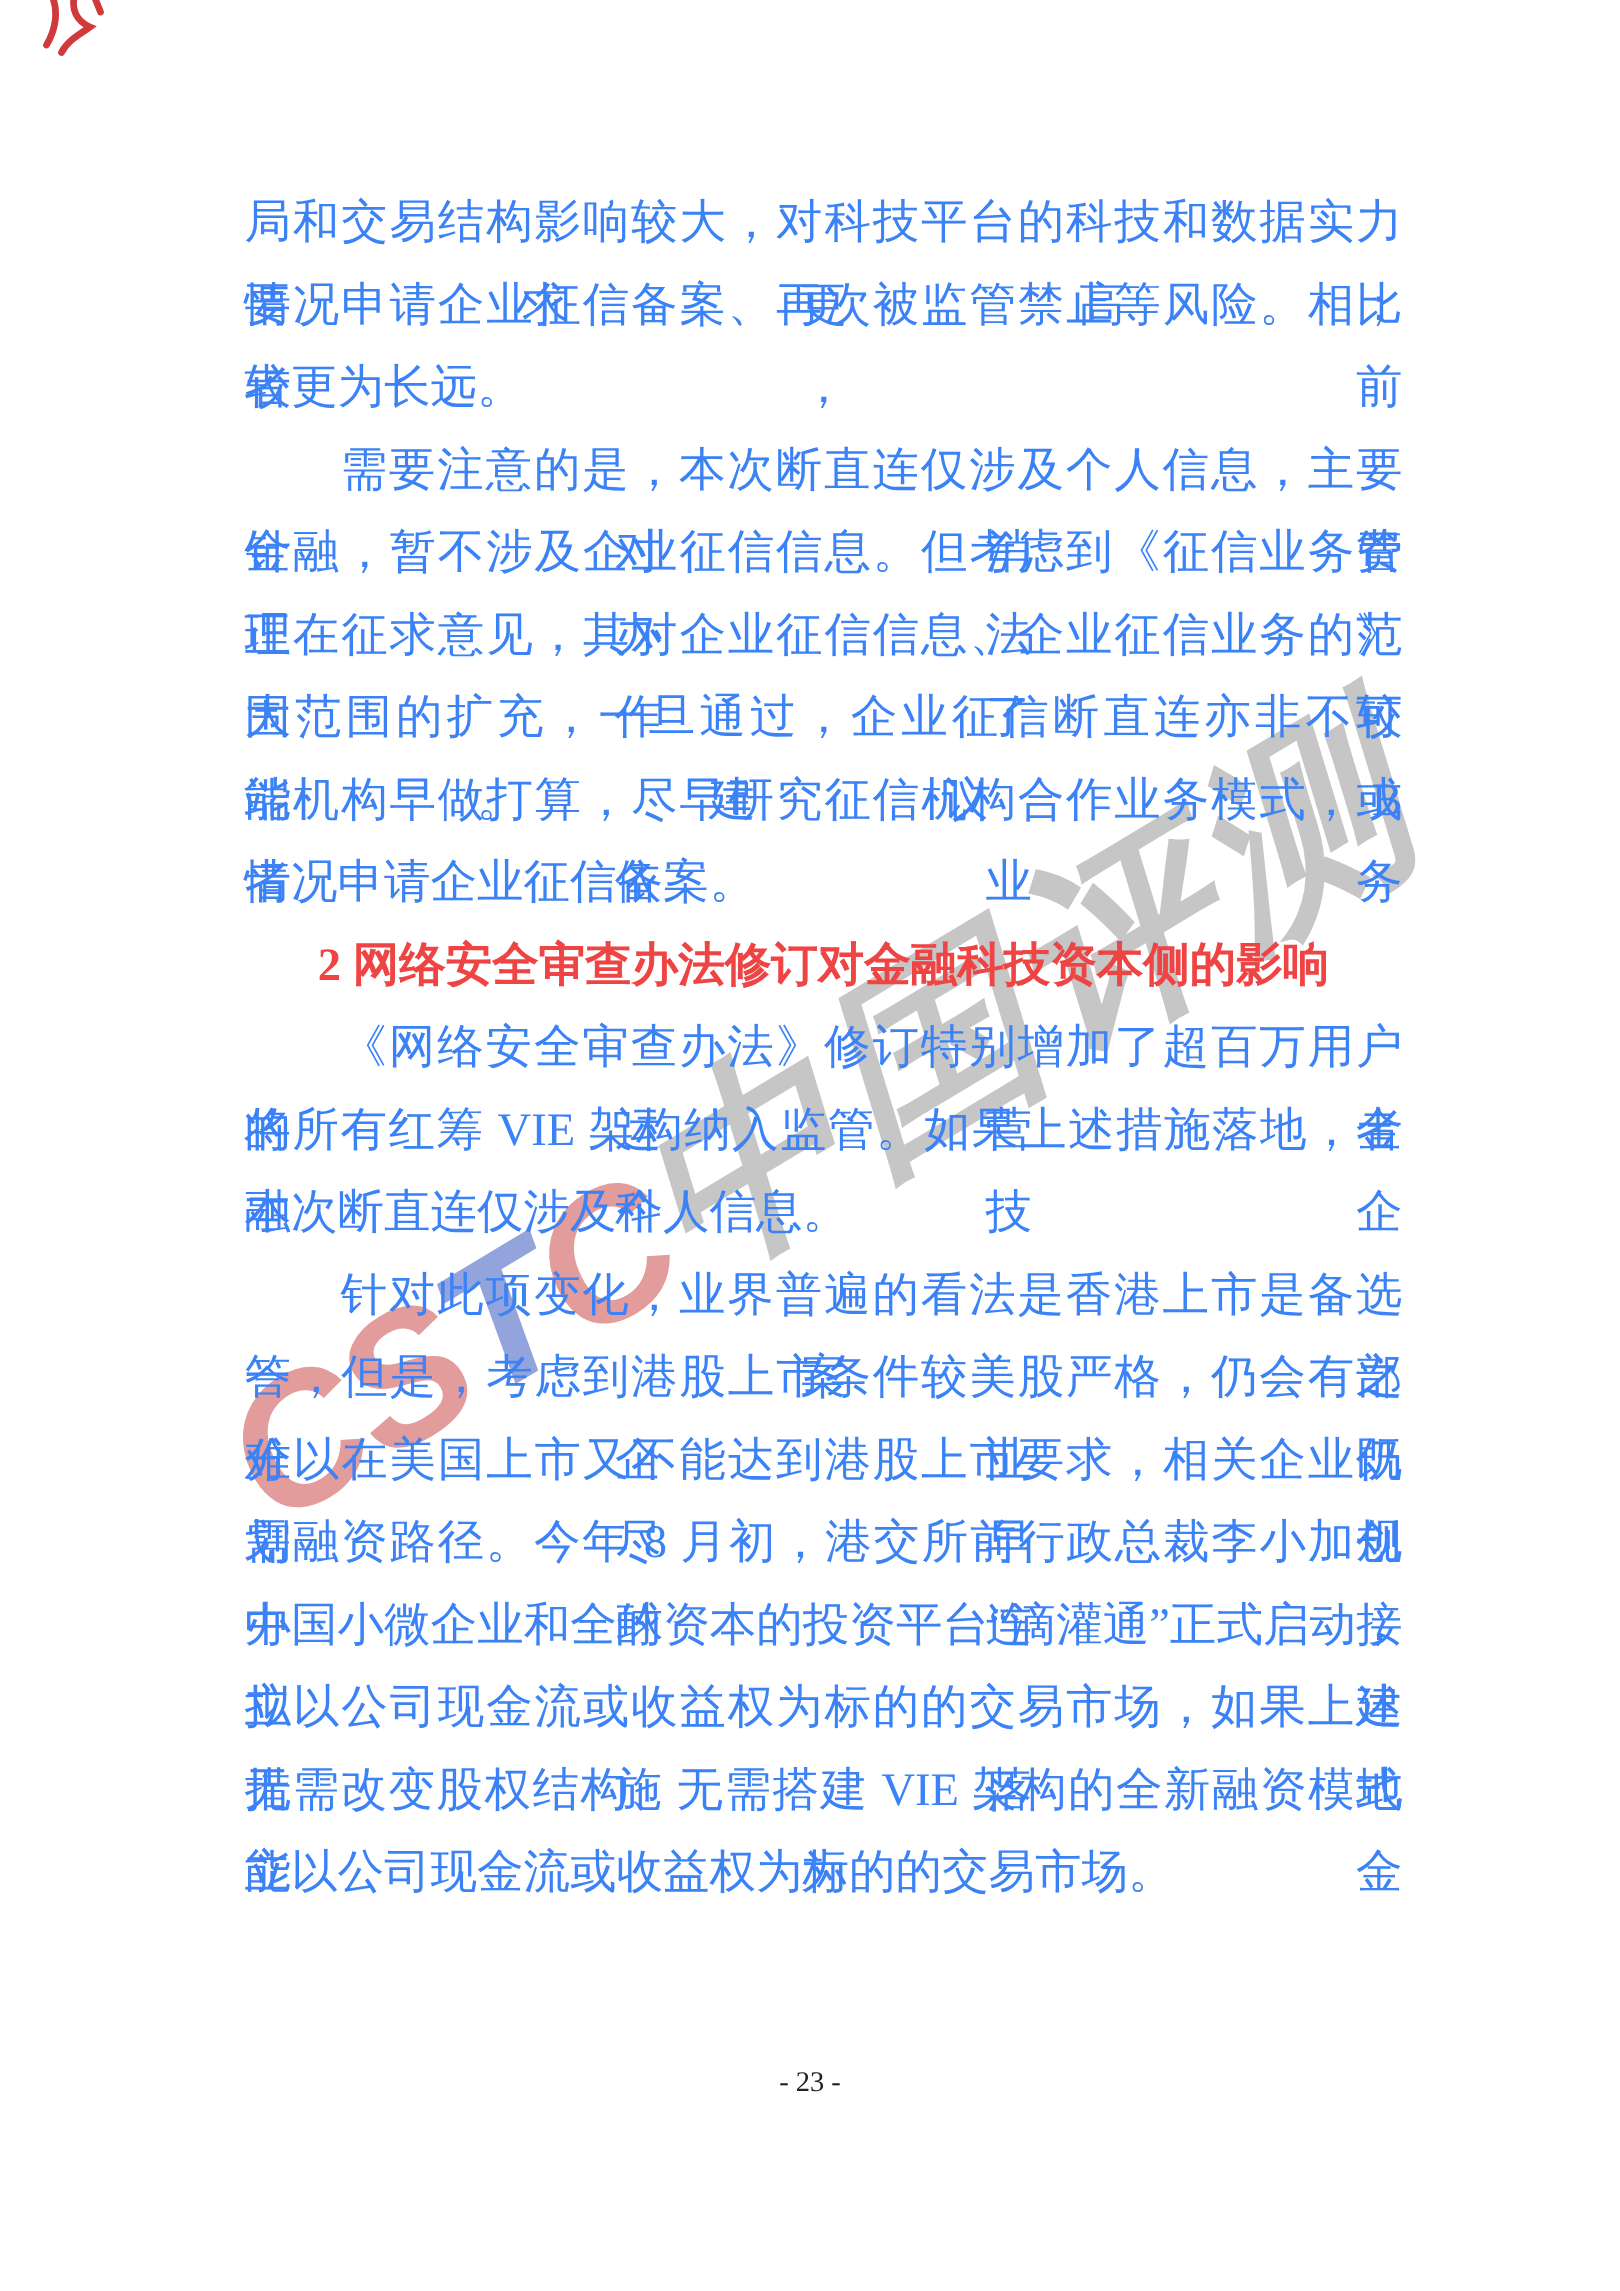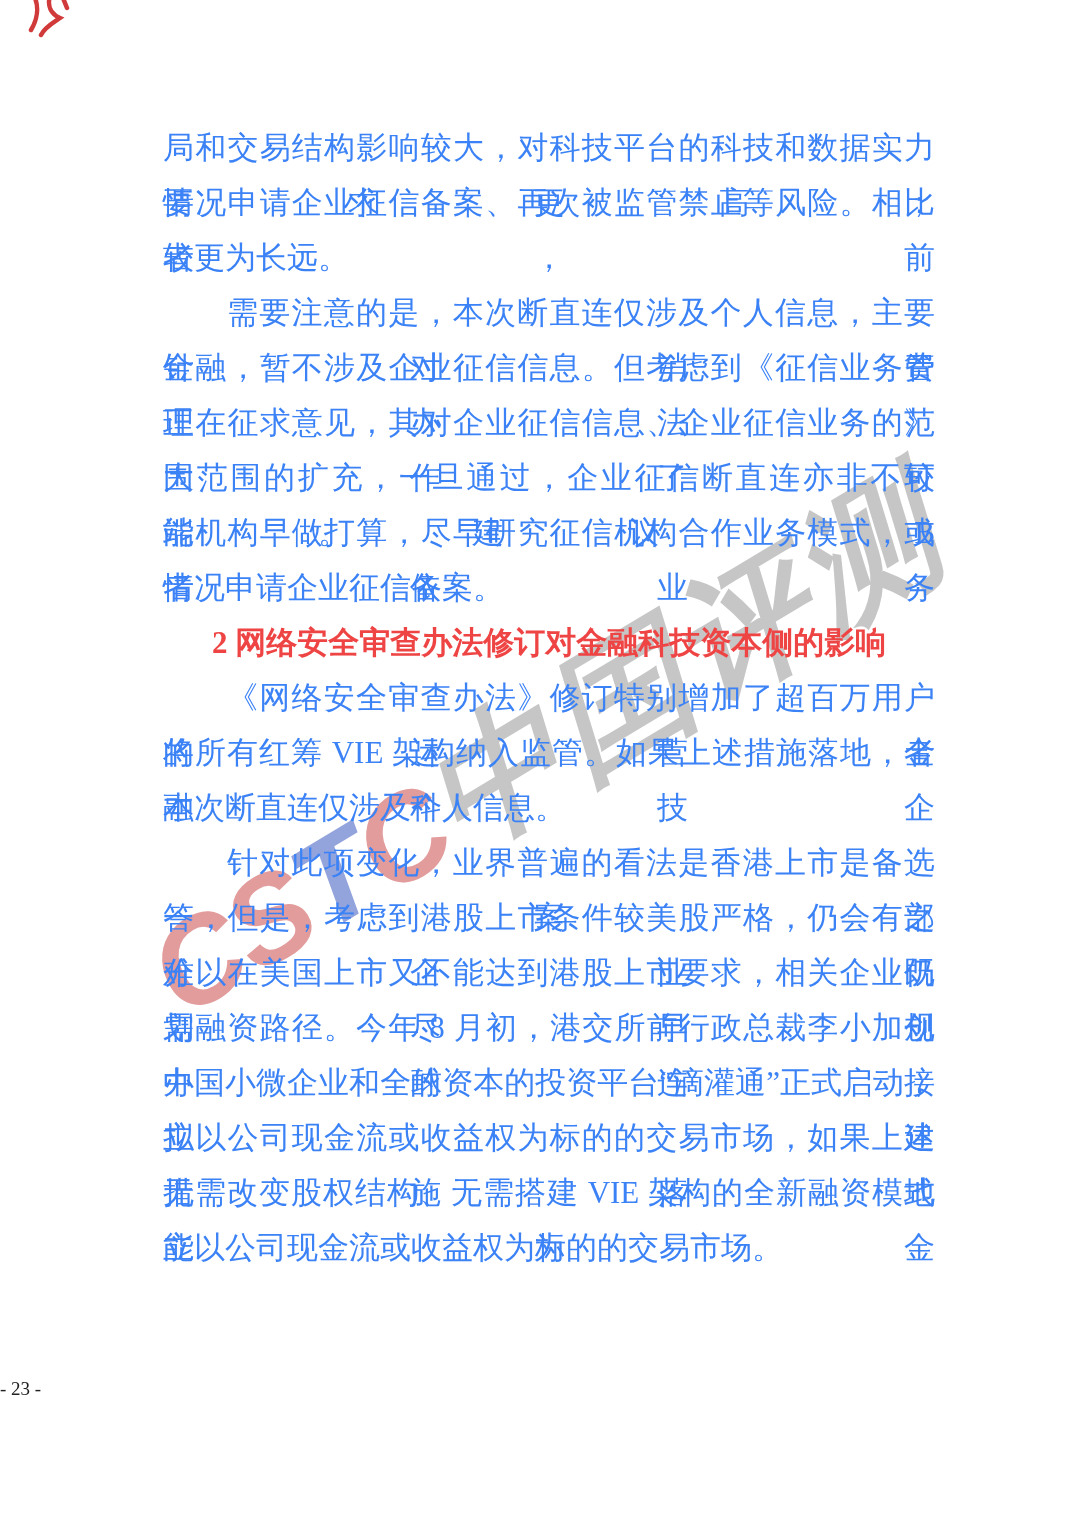--- a/index.html
+++ b/index.html
@@ -29,21 +29,21 @@
   }
   .line{
     height:55px;line-height:55px;font-size:31px;color:#3b82f6;
     overflow:visible;
   }
   .line.just{text-align:justify;text-align-last:justify;}
   .line.indent{text-indent:64px;}
   .line.heading{text-align:center;font-weight:bold;font-size:31px;color:#ef4444;}
   .footer{
     position:absolute;left:0;top:1378px;width:100%;
-    font-size:19px;color:#222;z-index:1;
+    text-align:center;font-size:19px;color:#222;z-index:1;
   }
 </style>
 </head>
 <body>
 
 <div class="page">
 
   <svg class="corner-mark" width="42" height="46" viewBox="0 0 42 46" aria-hidden="true">
     <g fill="none" stroke="#cc2525" stroke-width="4.5" stroke-linecap="round" opacity="0.9">
       <path d="M7,4 C11,14 9,26 3,36"></path>

